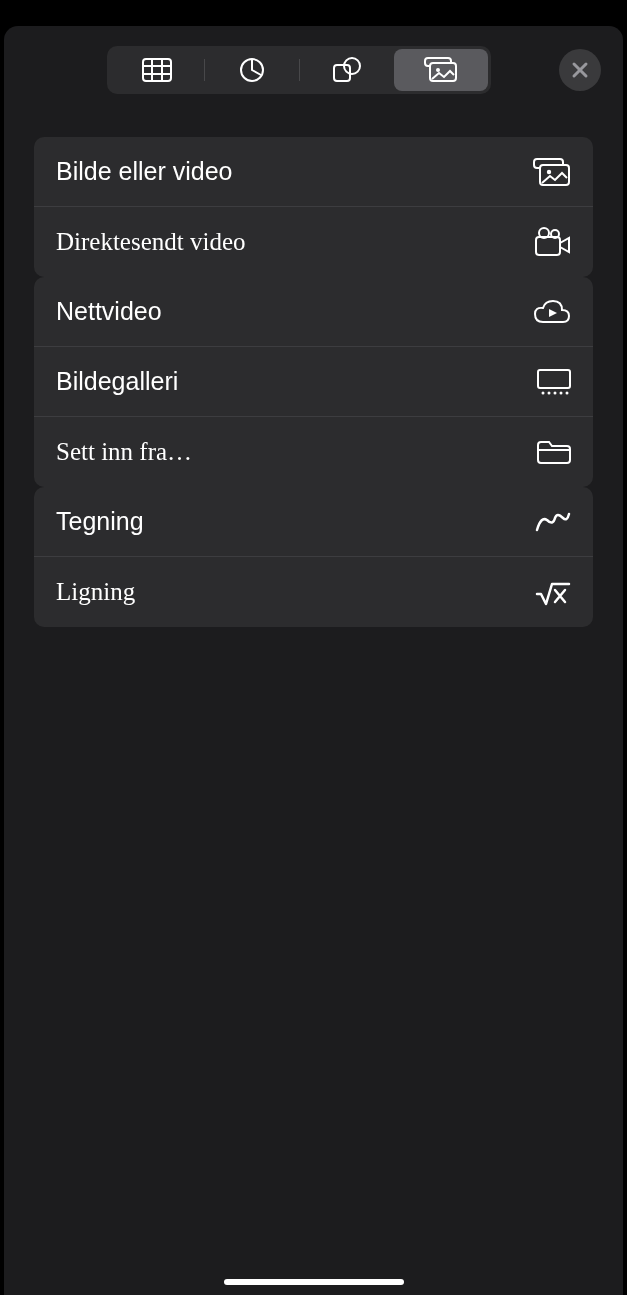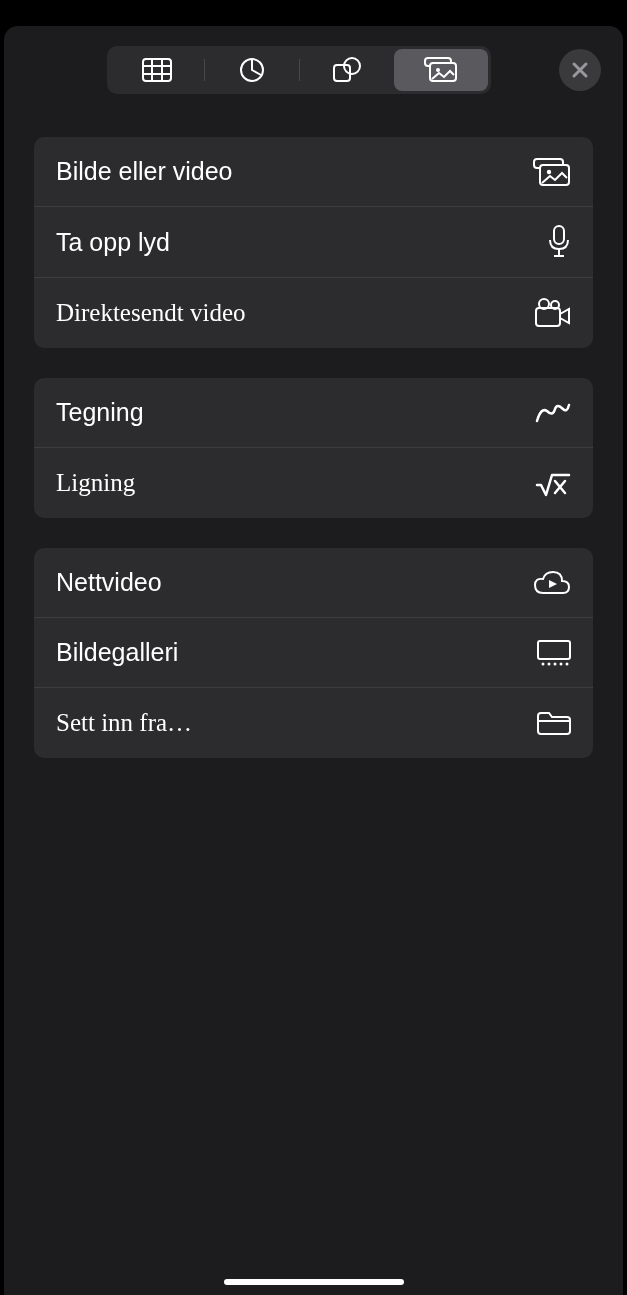--- a/index.html
+++ b/index.html
@@ -70,21 +70,20 @@
       align-items: center;
       justify-content: center;
       color: #98989d;
     }
     .content {
       padding: 35px 30px 0 30px;
     }
     .group {
       background: #2c2c2e;
       border-radius: 10px;
-      margin-bottom: 30px;
       overflow: hidden;
     }
     .row {
       display: flex;
       align-items: center;
       justify-content: space-between;
       padding: 18px 22px;
       min-height: 70px;
       border-bottom: 1px solid #3d3d40;
     }
@@ -179,58 +178,27 @@
         <span class="row-icon">
           <svg width="38" height="30" viewBox="0 0 38 30" fill="none" stroke="currentColor" stroke-width="2">
             <rect x="7" y="8" width="29" height="20" rx="3"></rect>
             <path d="M7 11 L4 11 Q1 11 1 8 L1 5 Q1 2 4 2 L27 2 Q30 2 30 5 L30 8"></path>
             <circle cx="16" cy="15" r="2.2" fill="currentColor" stroke="none"></circle>
             <path d="M9 26 L17 19 L22 23 L29 16 L34 21"></path>
           </svg>
         </span>
       </div>
       <div class="row">
-        <span class="row-label">Ta opp lyd</span>
-        <span class="row-icon">
-          <svg width="24" height="34" viewBox="0 0 24 34" fill="none" stroke="currentColor" stroke-width="2">
-            <rect x="7" y="1" width="10" height="18" rx="5"></rect>
-            <path d="M3 15 Q3 24 12 24 Q21 24 21 15"></path>
-            <line x1="12" y1="24" x2="12" y2="30"></line>
-            <line x1="7" y1="31" x2="17" y2="31"></line>
-          </svg>
-        </span>
-      </div>
-      <div class="row">
         <span class="row-label">Direktesendt video</span>
         <span class="row-icon">
           <svg width="36" height="30" viewBox="0 0 36 30" fill="none" stroke="currentColor" stroke-width="2">
             <rect x="1" y="10" width="24" height="18" rx="3"></rect>
             <path d="M25 16 L34 11 L34 25 L25 20"></path>
             <circle cx="9" cy="6" r="5"></circle>
             <circle cx="20" cy="7" r="4"></circle>
-          </svg>
-        </span>
-      </div>
-    </div>
-
-    <div class="group">
-      <div class="row">
-        <span class="row-label">Tegning</span>
-        <span class="row-icon">
-          <svg width="36" height="24" viewBox="0 0 36 24" fill="none" stroke="currentColor" stroke-width="2.5" stroke-linecap="round">
-            <path d="M2 20 Q6 6 12 10 Q18 16 20 8 Q22 2 28 8 Q32 12 34 4"></path>
-          </svg>
-        </span>
-      </div>
-      <div class="row">
-        <span class="row-label">Ligning</span>
-        <span class="row-icon">
-          <svg width="36" height="28" viewBox="0 0 36 28" fill="none" stroke="currentColor" stroke-width="2.5" stroke-linecap="round" stroke-linejoin="round">
-            <path d="M2 16 L6 16 L11 26 L17 6 L34 6"></path>
-            <path d="M20 12 L30 24 M30 12 L20 24"></path>
           </svg>
         </span>
       </div>
     </div>
 
     <div class="group">
       <div class="row">
         <span class="row-label">Nettvideo</span>
         <span class="row-icon">
           <svg width="38" height="26" viewBox="0 0 38 26" fill="none" stroke="currentColor" stroke-width="2">
@@ -256,16 +224,36 @@
         <span class="row-label">Sett inn fra…</span>
         <span class="row-icon">
           <svg width="34" height="26" viewBox="0 0 34 26" fill="none" stroke="currentColor" stroke-width="2">
             <path d="M1 6 Q1 3 4 3 L12 3 L15 7 L30 7 Q33 7 33 10 L33 21 Q33 24 30 24 L4 24 Q1 24 1 21 Z"></path>
             <line x1="1" y1="11" x2="33" y2="11"></line>
           </svg>
         </span>
       </div>
     </div>
 
+    <div class="group">
+      <div class="row">
+        <span class="row-label">Tegning</span>
+        <span class="row-icon">
+          <svg width="36" height="24" viewBox="0 0 36 24" fill="none" stroke="currentColor" stroke-width="2.5" stroke-linecap="round">
+            <path d="M2 20 Q6 6 12 10 Q18 16 20 8 Q22 2 28 8 Q32 12 34 4"></path>
+          </svg>
+        </span>
+      </div>
+      <div class="row">
+        <span class="row-label">Ligning</span>
+        <span class="row-icon">
+          <svg width="36" height="28" viewBox="0 0 36 28" fill="none" stroke="currentColor" stroke-width="2.5" stroke-linecap="round" stroke-linejoin="round">
+            <path d="M2 16 L6 16 L11 26 L17 6 L34 6"></path>
+            <path d="M20 12 L30 24 M30 12 L20 24"></path>
+          </svg>
+        </span>
+      </div>
+    </div>
+
   </div>
 </div>
 
 <div class="home-indicator"></div>
 
 </body></html>

